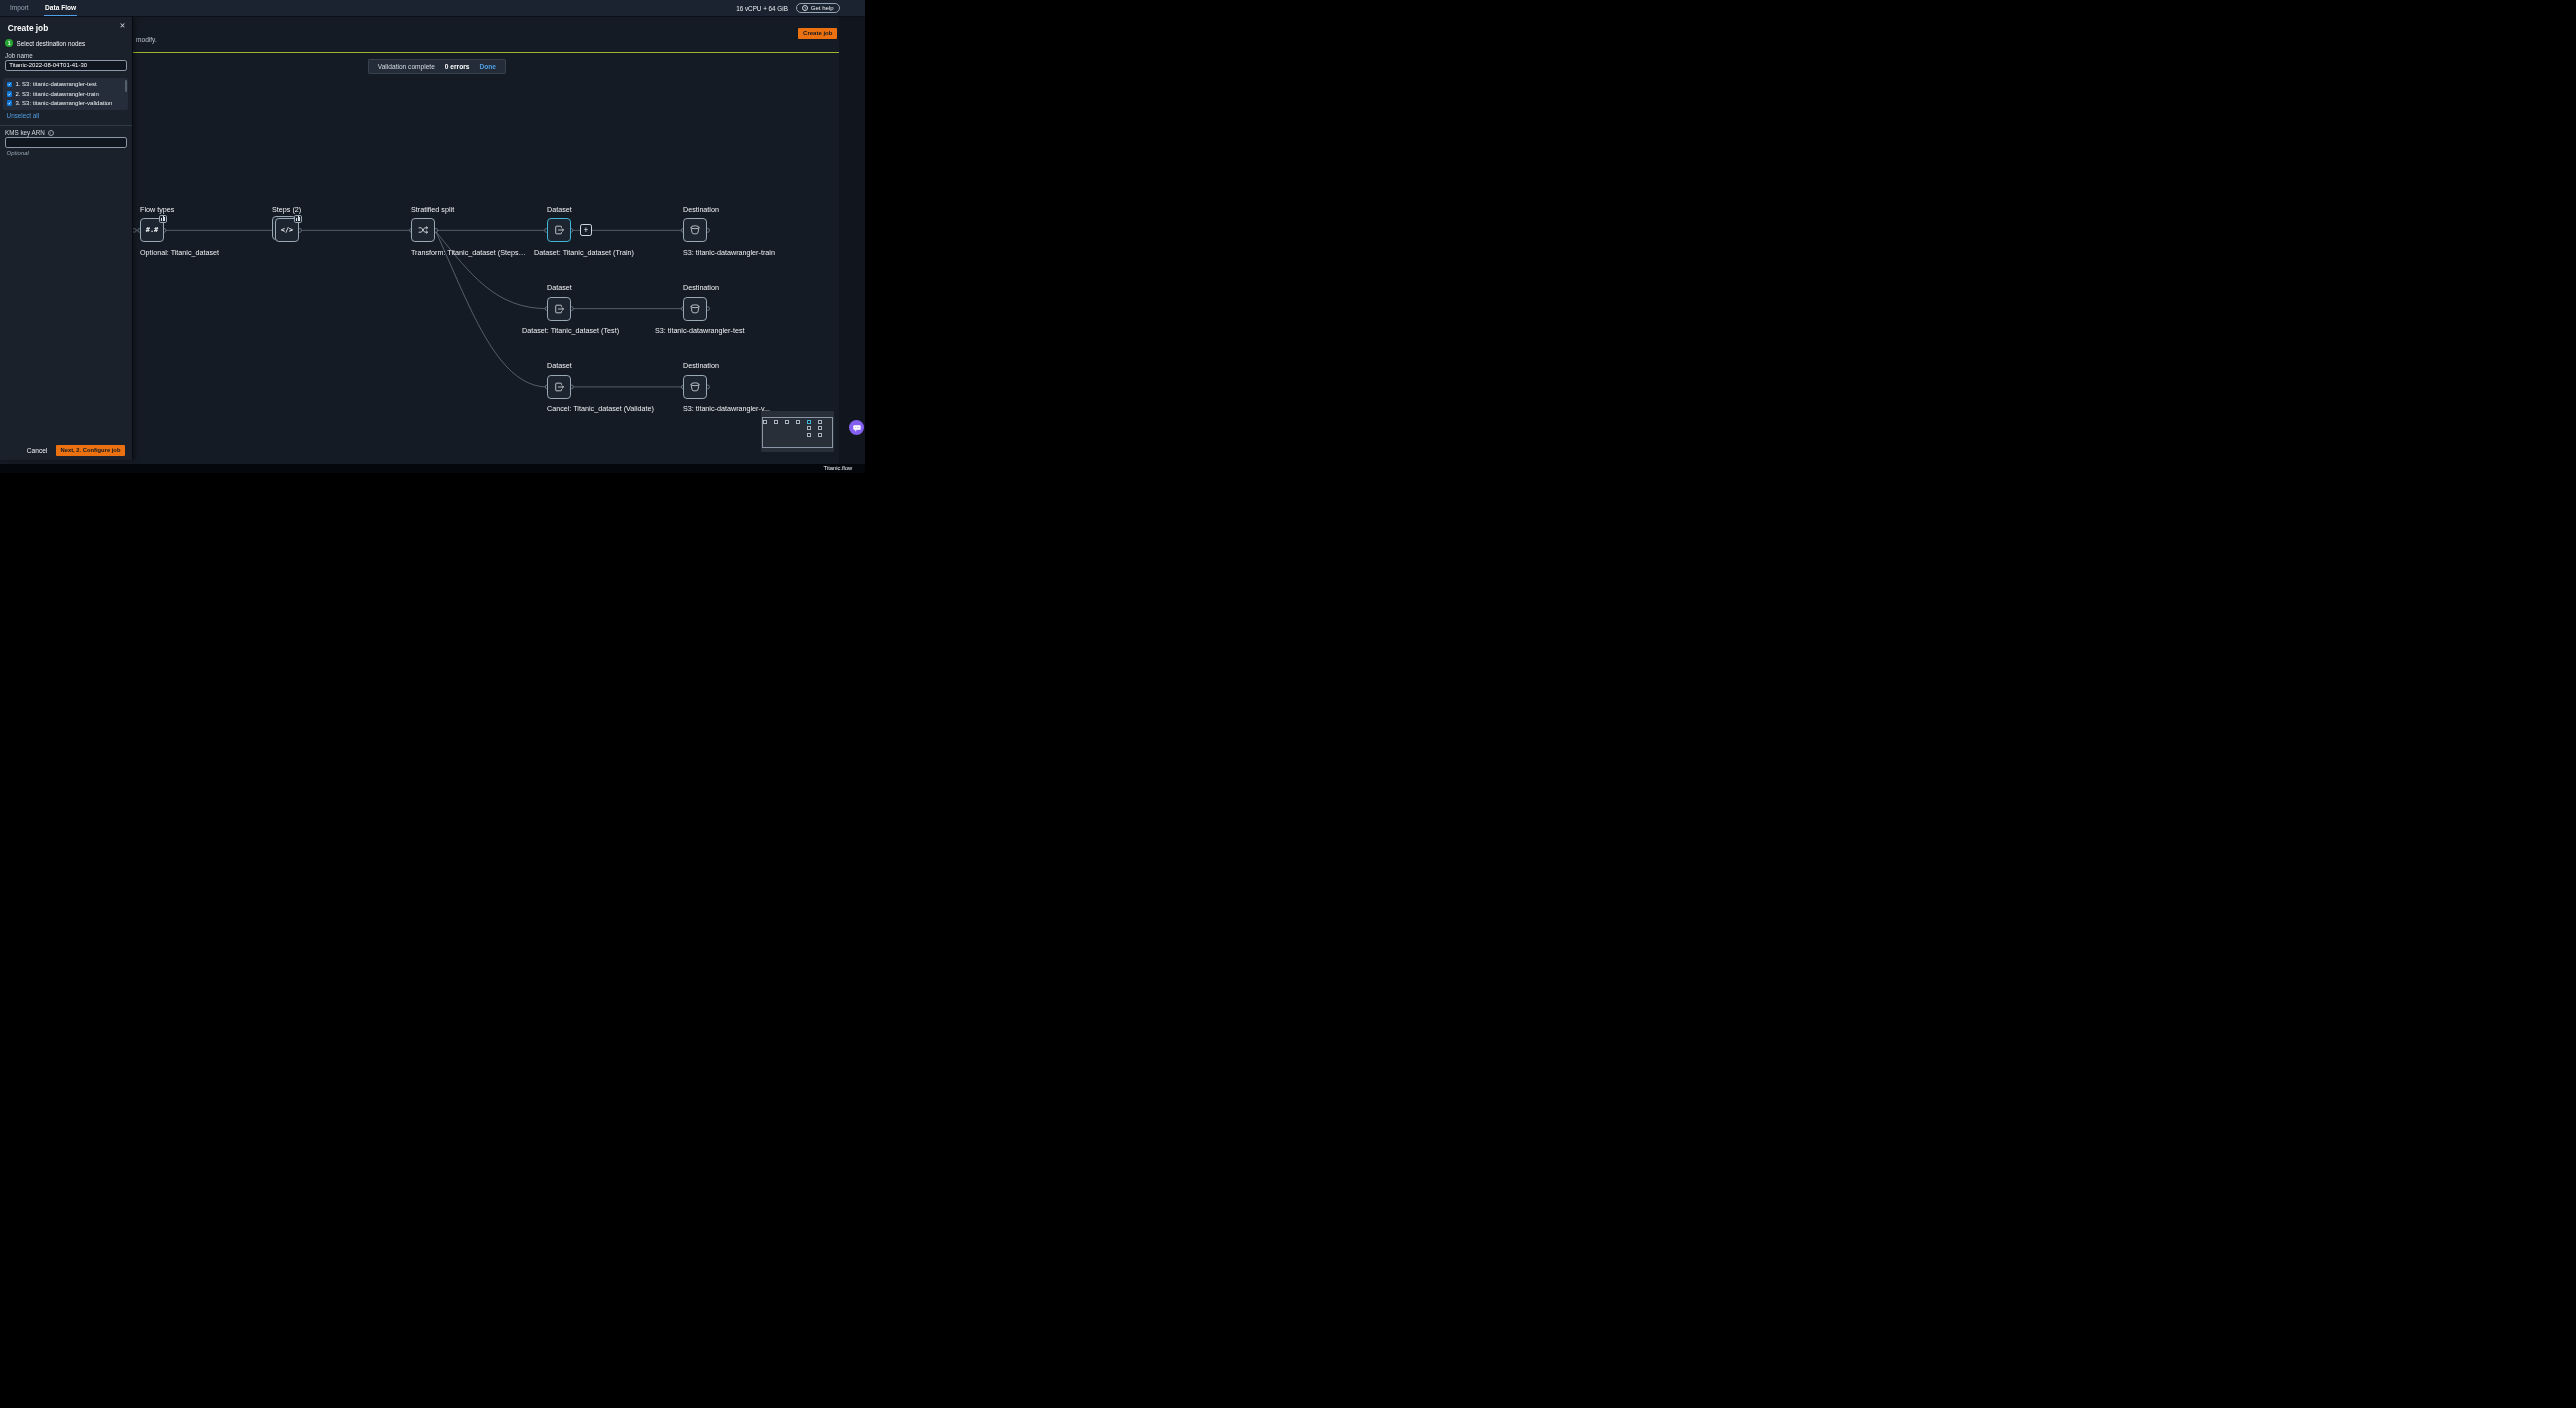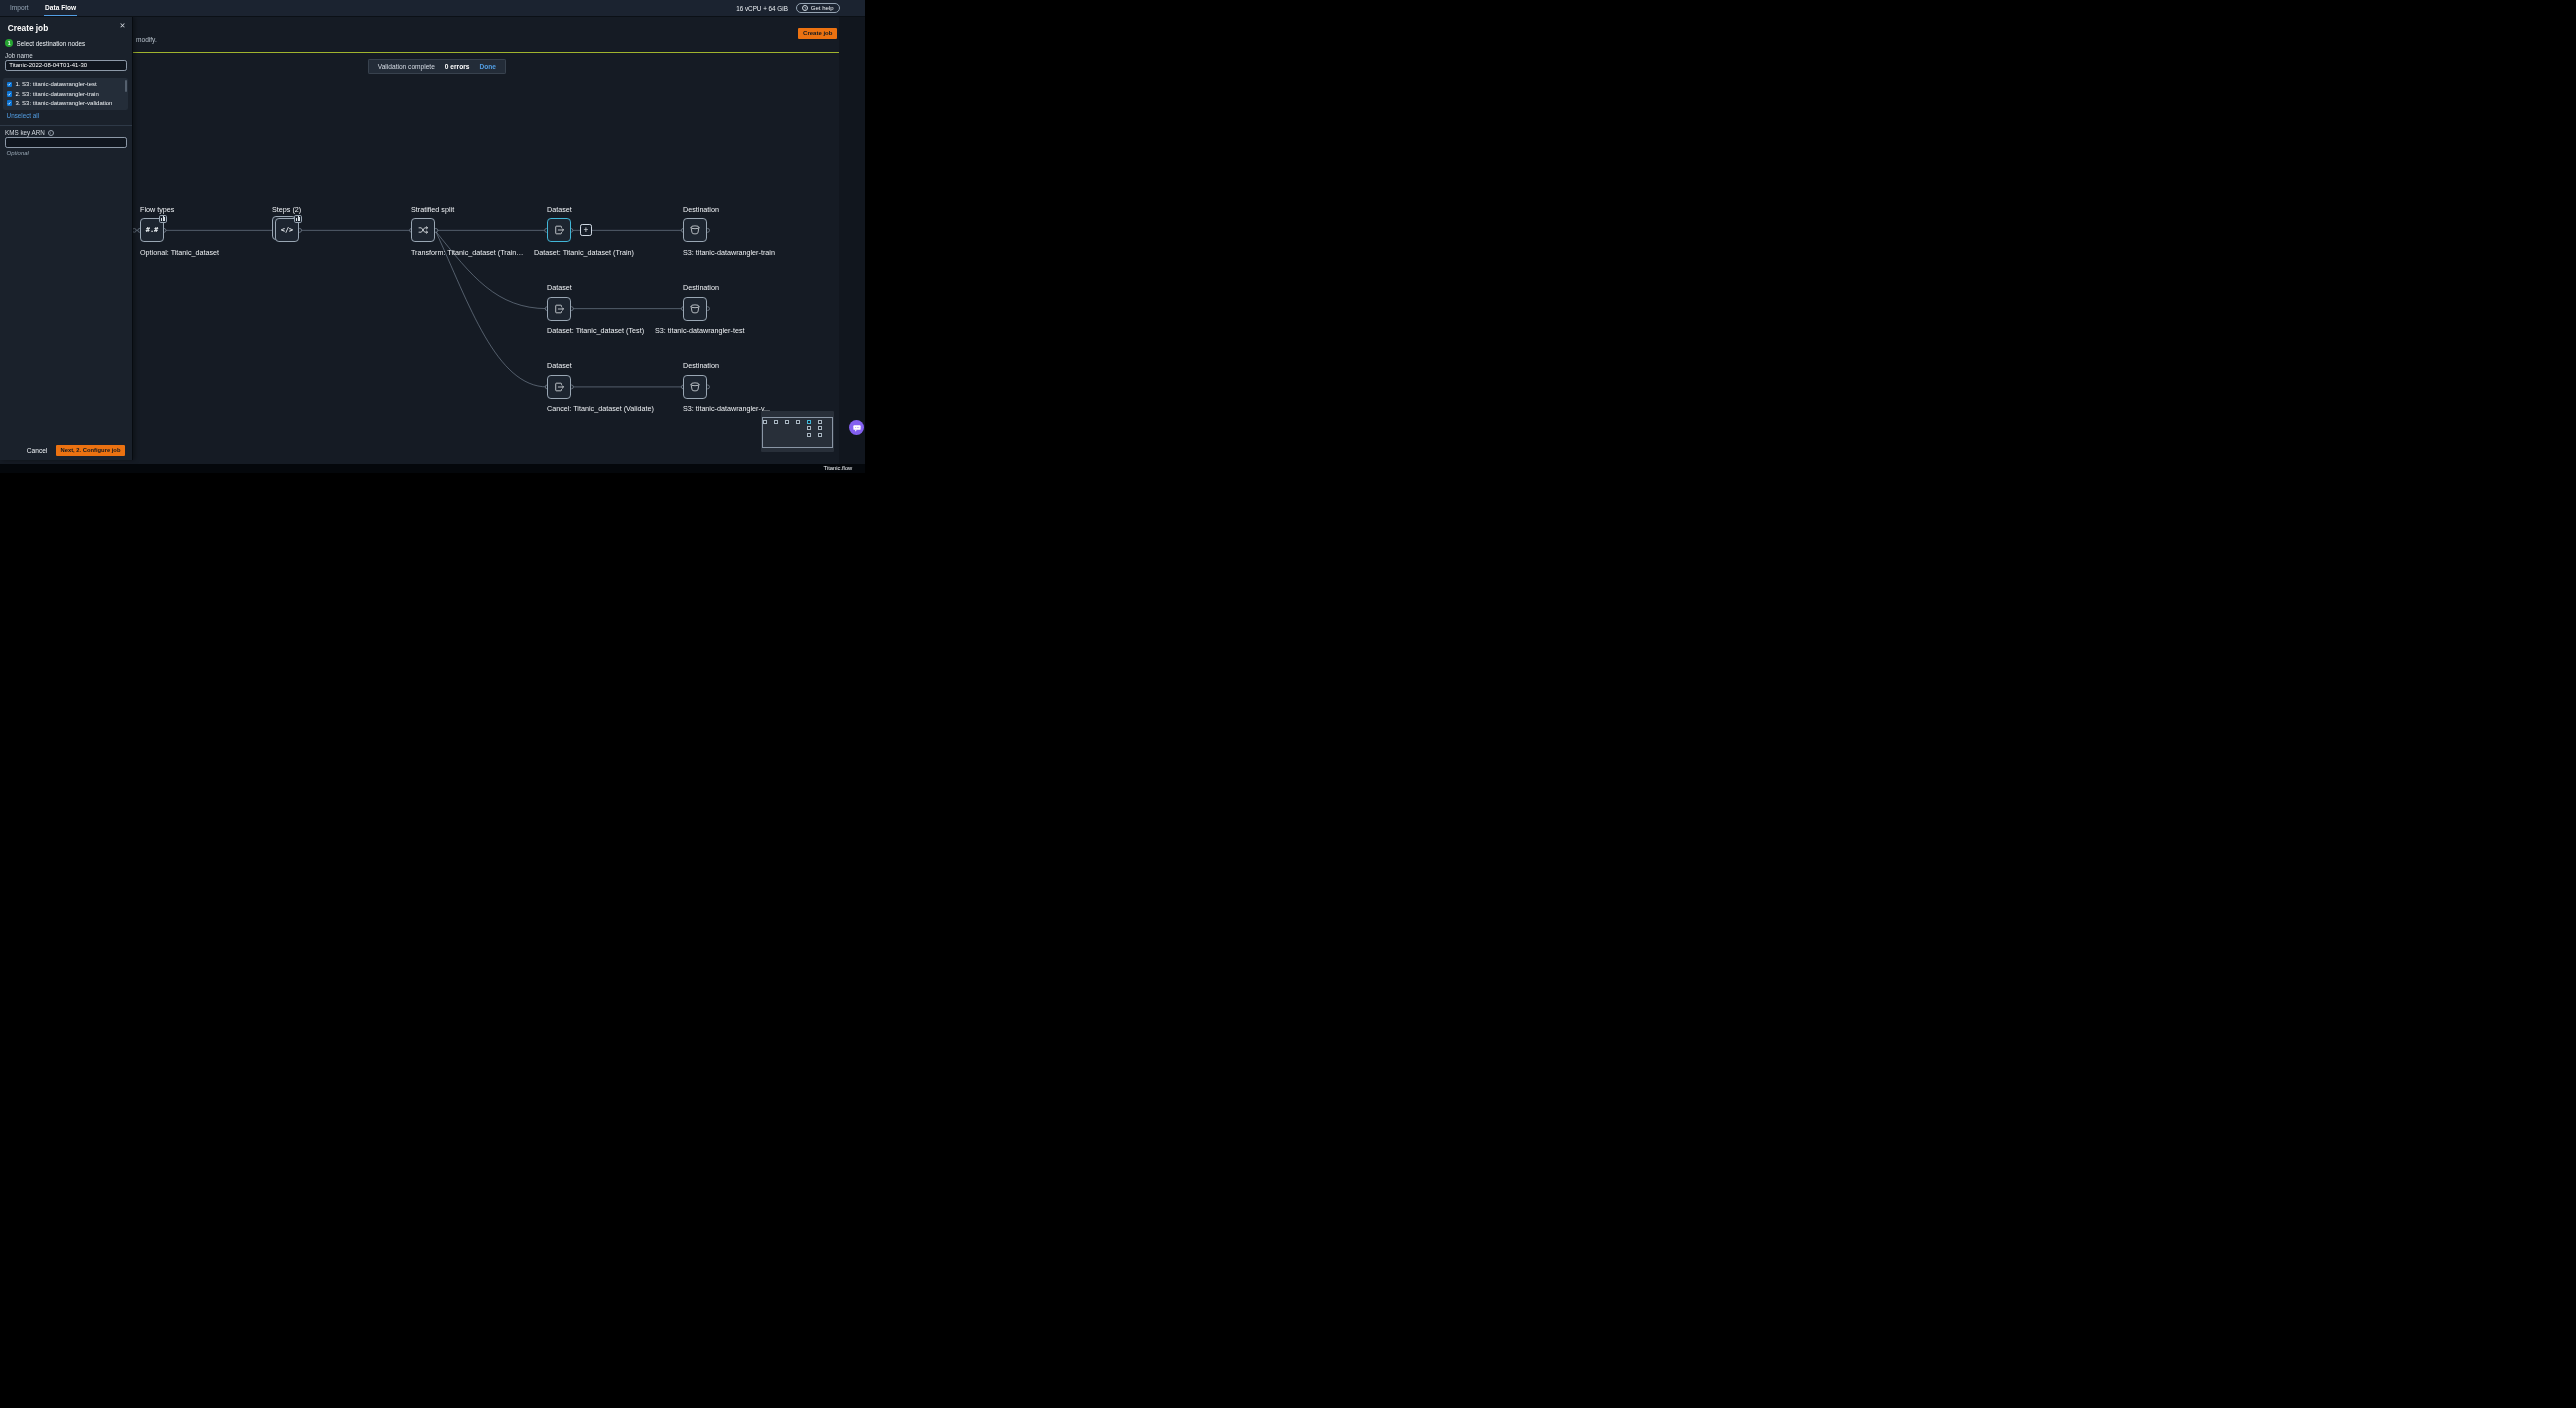--- a/index.html
+++ b/index.html
@@ -188,21 +188,21 @@
         </span>
     </div>
 
     <div class="ntitle" style="left:411px;top:188px">Stratified split</div>
     <div class="nbox" style="left:411px;top:201px">
       <svg width="12" height="12" viewBox="0 0 22 22">
         <path d="M3 7 H8 L14 15 H19 M3 15 H8 L14 7 H19" fill="none" stroke="#eef2f5" stroke-width="1.5"></path>
         <path d="M16.8 12.6 L19.6 15 L16.8 17.4 M16.8 4.6 L19.6 7 L16.8 9.4" fill="none" stroke="#eef2f5" stroke-width="1.5"></path>
       </svg>
     </div>
-    <div class="nsub" style="left:411px;top:231px">Transform: Titanic_dataset (Train…</div>
+    <div class="nsub" style="left:411px;top:231px">Transform: Titanic_dataset (Steps…</div>
 
     <div class="ntitle" style="left:547px;top:188px">Dataset</div>
     <div class="nbox selected" style="left:547px;top:201px">
       <svg width="12" height="12" viewBox="0 0 22 22">
         <path d="M15.5 7 V5.2 A1.2 1.2 0 0 0 14.3 4 H6.2 A1.2 1.2 0 0 0 5 5.2 V16.8 A1.2 1.2 0 0 0 6.2 18 H14.3 A1.2 1.2 0 0 0 15.5 16.8 V15" fill="none" stroke="#eef2f5" stroke-width="1.4"></path>
         <path d="M9 11 H19.3 M16.7 8.3 L19.4 11 L16.7 13.7" fill="none" stroke="#eef2f5" stroke-width="1.4"></path>
       </svg>
     </div>
     <div class="nsub" style="left:534px;top:231px">Dataset: Titanic_dataset (Train)</div>
     <div class="plusbtn">+</div>
@@ -216,21 +216,21 @@
     </div>
     <div class="nsub" style="left:683px;top:231px">S3: titanic-datawrangler-train</div>
 
     <div class="ntitle" style="left:547px;top:266px">Dataset</div>
     <div class="nbox" style="left:547px;top:280px">
       <svg width="12" height="12" viewBox="0 0 22 22">
         <path d="M15.5 7 V5.2 A1.2 1.2 0 0 0 14.3 4 H6.2 A1.2 1.2 0 0 0 5 5.2 V16.8 A1.2 1.2 0 0 0 6.2 18 H14.3 A1.2 1.2 0 0 0 15.5 16.8 V15" fill="none" stroke="#eef2f5" stroke-width="1.4"></path>
         <path d="M9 11 H19.3 M16.7 8.3 L19.4 11 L16.7 13.7" fill="none" stroke="#eef2f5" stroke-width="1.4"></path>
       </svg>
     </div>
-    <div class="nsub" style="left:547px;top:309px">Dataset: Titanic_dataset (Test)</div>
+    <div class="nsub" style="left:522px;top:309px">Dataset: Titanic_dataset (Test)</div>
 
     <div class="ntitle" style="left:683px;top:266px">Destination</div>
     <div class="nbox" style="left:683px;top:280px">
       <svg width="12" height="12" viewBox="0 0 22 22">
         <ellipse cx="11" cy="6" rx="7.3" ry="2.6" fill="none" stroke="#eef2f5" stroke-width="1.3"></ellipse>
         <path d="M3.7 6 L5.6 16.2 C5.6 18.8 16.4 18.8 16.4 16.2 L18.3 6" fill="none" stroke="#eef2f5" stroke-width="1.3"></path>
       </svg>
     </div>
     <div class="nsub" style="left:655px;top:309px">S3: titanic-datawrangler-test</div>
 

